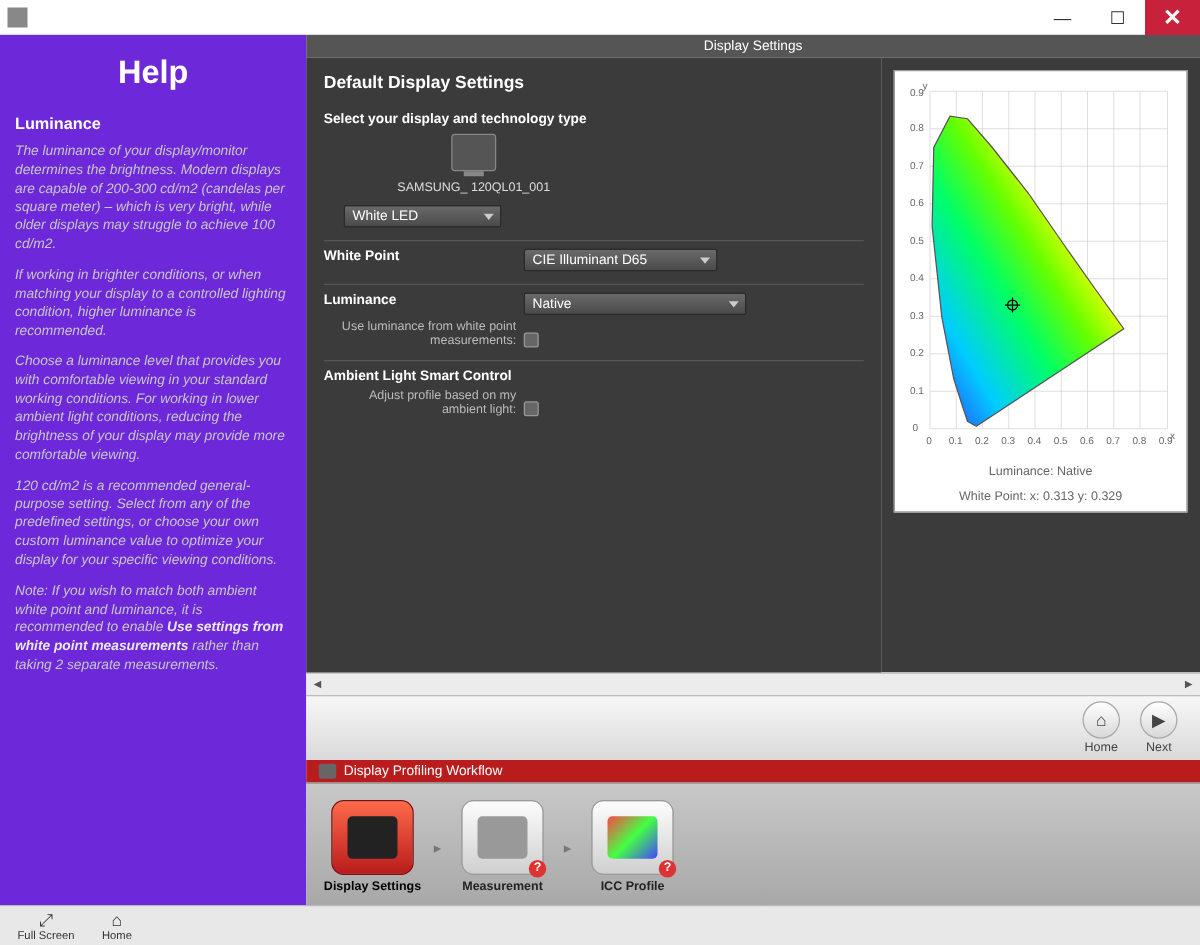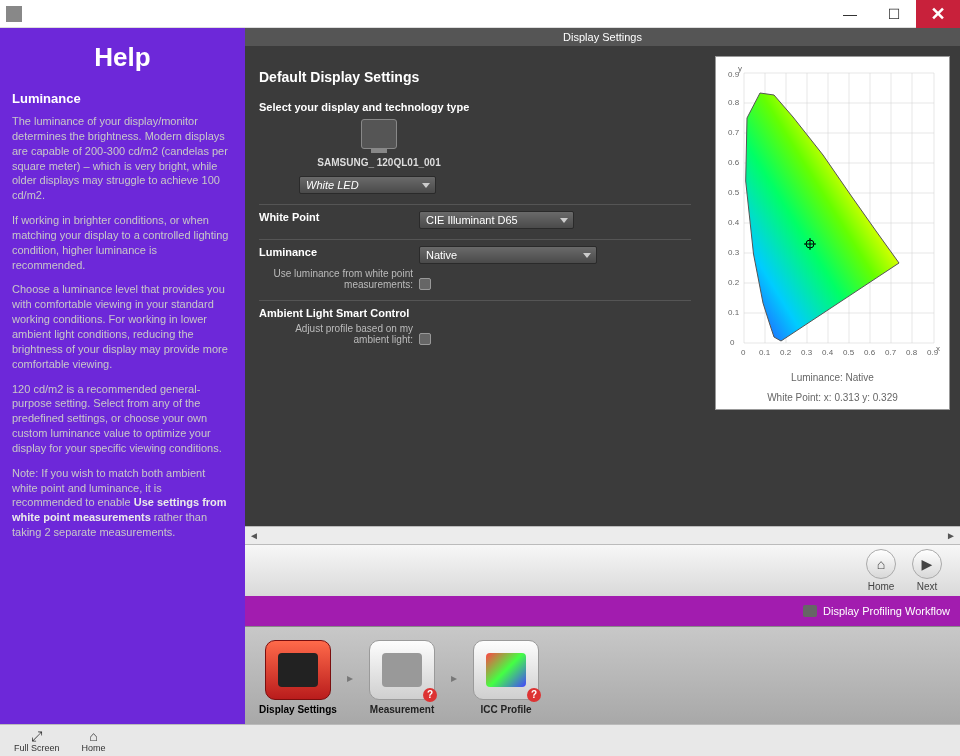--- a/index.html
+++ b/index.html
@@ -10,33 +10,33 @@
   .titlebar .title { position: absolute; left: 0; right: 0; text-align: right; font-size: 10px; color: #333; }
   .titlebar .win-controls { position: absolute; right: 0; top: 0; display: flex; height: 28px; }
   .win-btn { width: 44px; height: 28px; display: flex; align-items: center; justify-content: center; color: #333; font-size: 14px; }
   .win-btn.close { background: #c8213b; color: #fff; font-size: 18px; font-weight: bold; }
   
   .app-body { height: 728px; display: flex; flex-direction: column; }
   .upper { flex: 1; display: flex; min-height: 0; background: #eee; }
   .help-panel { width: 245px; background: #6d28d9; color: #ddd; padding: 14px 12px; overflow: hidden; }
   .help-panel h1 { text-align: center; font-size: 26px; font-weight: bold; margin-bottom: 18px; color: #fff; }
   .help-panel h2 { font-size: 13px; font-weight: bold; margin-bottom: 8px; color: #fff; }
-  .help-panel p { font-size: 11px; line-height: 1.35; margin-bottom: 10px; color: #c8c8c8; }
+  .help-panel p { font-size: 11px; line-height: 1.35; margin-bottom: 10px; color: #c8c8c8; font-style: italic; }
   .help-panel p b { color: #eaeaea; font-weight: bold; }
   
   .content-area { flex: 1; display: flex; flex-direction: column; min-width: 0; }
   .content-header { height: 18px; background: #555; color: #fff; text-align: center; font-size: 11px; line-height: 18px; }
   .content-inner { flex: 1; display: flex; min-height: 0; }
-  .settings-pane { flex: 1; background: #3b3b3b; color: #eee; padding: 23px 14px; min-width: 0; position: relative; }
+  .settings-pane { flex: 1; background: #3b3b3b; color: #eee; padding: 11px 14px; min-width: 0; position: relative; }
   .settings-pane h3 { font-size: 14px; font-weight: bold; margin-bottom: 16px; color: #fff; }
   .settings-pane .sect-label { font-size: 11px; font-weight: bold; margin-bottom: 6px; color: #fff; }
   .device-row { display: flex; flex-direction: column; align-items: center; width: 160px; margin: 4px 0 8px 40px; }
   .device-icon { width: 36px; height: 30px; background: #555; border: 1px solid #888; border-radius: 3px; position: relative; }
   .device-icon::after { content:""; position: absolute; bottom: -5px; left: 50%; transform: translateX(-50%); width: 16px; height: 4px; background: #888; }
-  .device-name { font-size: 10px; color: #ddd; margin-top: 8px; font-weight: bold; }
+  .device-name { font-size: 10px; color: #ddd; margin-top: 8px; }
   .dropdown { background: linear-gradient(#6a6a6a,#4a4a4a); border: 1px solid #2a2a2a; color: #fff; height: 18px; line-height: 16px; padding: 0 18px 0 6px; font-size: 11px; position: relative; border-radius: 2px; }
   .dropdown::after { content: ""; position: absolute; right: 5px; top: 6px; border-left: 4px solid transparent; border-right: 4px solid transparent; border-top: 5px solid #ccc; }
   .form-row { display: flex; margin: 10px 0 4px 0; border-top: 1px solid #555; padding-top: 6px; }
   .form-row .lbl { width: 160px; font-weight: bold; font-size: 11px; color: #fff; }
   .sub-row { display: flex; align-items: flex-end; margin: 2px 0; }
   .sub-row .sublbl { width: 160px; text-align: right; font-size: 10px; color: #bbb; padding-right: 6px; }
   .checkbox { width: 12px; height: 12px; background:#666; border:1px solid #999; border-radius: 2px; display:inline-block; }
   
   .gamut-panel { width: 255px; background: #3b3b3b; padding: 10px; display: flex; flex-direction: column; }
   .gamut-card { background: #fff; border: 1px solid #999; padding: 6px; display: flex; flex-direction: column; align-items: center; }
@@ -44,21 +44,21 @@
   .gamut-chart svg { width: 100%; height: 100%; }
   .gamut-caption { font-size: 10px; color: #666; margin-top: 9px; text-align: center; }
   
   .hscroll { height: 18px; background: #ececec; border-top: 1px solid #bbb; display: flex; align-items: center; justify-content: space-between; padding: 0 2px; }
   .hscroll .arrow { width: 14px; height: 14px; font-size: 10px; text-align: center; line-height: 14px; color: #555; }
   
   .nav-row { height: 52px; background: linear-gradient(#f7f7f7,#d9d9d9); border-top: 1px solid #bbb; display: flex; align-items: center; justify-content: flex-end; padding: 0 18px; gap: 16px; }
   .nav-btn { display: flex; flex-direction: column; align-items: center; font-size: 10px; color: #444; }
   .nav-btn .circ { width: 30px; height: 30px; border-radius: 50%; background: linear-gradient(#fff,#d8d8d8); border: 1px solid #aaa; display: flex; align-items: center; justify-content: center; font-size: 14px; color: #444; margin-bottom: 2px; }
   
-  .workflow-bar { height: 30px; background: #a21caf; color: #fff; display: flex; align-items: center; padding: 0 10px; font-size: 11px; gap: 6px; justify-content: flex-end; }
+  .workflow-bar { height: 18px; background: #b91c1c; color: #fff; display: flex; align-items: center; padding: 0 10px; font-size: 11px; gap: 6px; }
   .wf-icon { width: 14px; height: 12px; background: #666; border-radius: 2px; display: inline-block; }
   .workflow-body { height: 98px; background: linear-gradient(#c8c8c8,#a8a8a8); border-top: 1px solid #888; display: flex; align-items: center; padding: 6px 12px 2px 12px; gap: 8px; }
   .wf-step { display: flex; flex-direction: column; align-items: center; width: 82px; }
   .wf-tile { width: 66px; height: 60px; border-radius: 10px; background: linear-gradient(#fdfdfd,#cfcfcf); border: 1px solid #9a9a9a; display: flex; align-items: center; justify-content: center; position: relative; }
   .wf-tile.active { background: linear-gradient(#ff6a4a,#b91c1c); border-color: #7a0f0f; }
   .wf-tile .inner { width: 40px; height: 34px; background: #444; border-radius: 4px; }
   .wf-tile.active .inner { background: #222; }
   .wf-tile .badge { position: absolute; bottom: -3px; right: -3px; width: 14px; height: 14px; border-radius: 50%; background: #d33; color: #fff; font-size: 10px; line-height: 14px; text-align: center; font-weight: bold; }
   .wf-step .caption { font-size: 10px; color: #222; font-weight: bold; margin-top: 4px; text-align: center; }
   .wf-step.active .caption { color: #000; }
@@ -109,21 +109,21 @@
       <div class="content-inner">
 
         <div class="settings-pane">
           <h3>Default Display Settings</h3>
 
           <div class="sect-label">Select your display and technology type</div>
           <div class="device-row">
             <div class="device-icon"></div>
             <div class="device-name">SAMSUNG_    120QL01_001</div>
           </div>
-          <div style="margin-left:40px; width:137px;font-style:italic;">
+          <div style="margin-left:16px; width:126px;">
             <div class="dropdown"><span>White LED</span></div>
           </div>
 
           <div class="form-row">
             <div class="lbl">White Point</div>
             <div class="dropdown" style="width:155px;"><span>CIE Illuminant D65</span></div>
           </div>
 
           <div class="form-row">
             <div class="lbl">Luminance</div>

